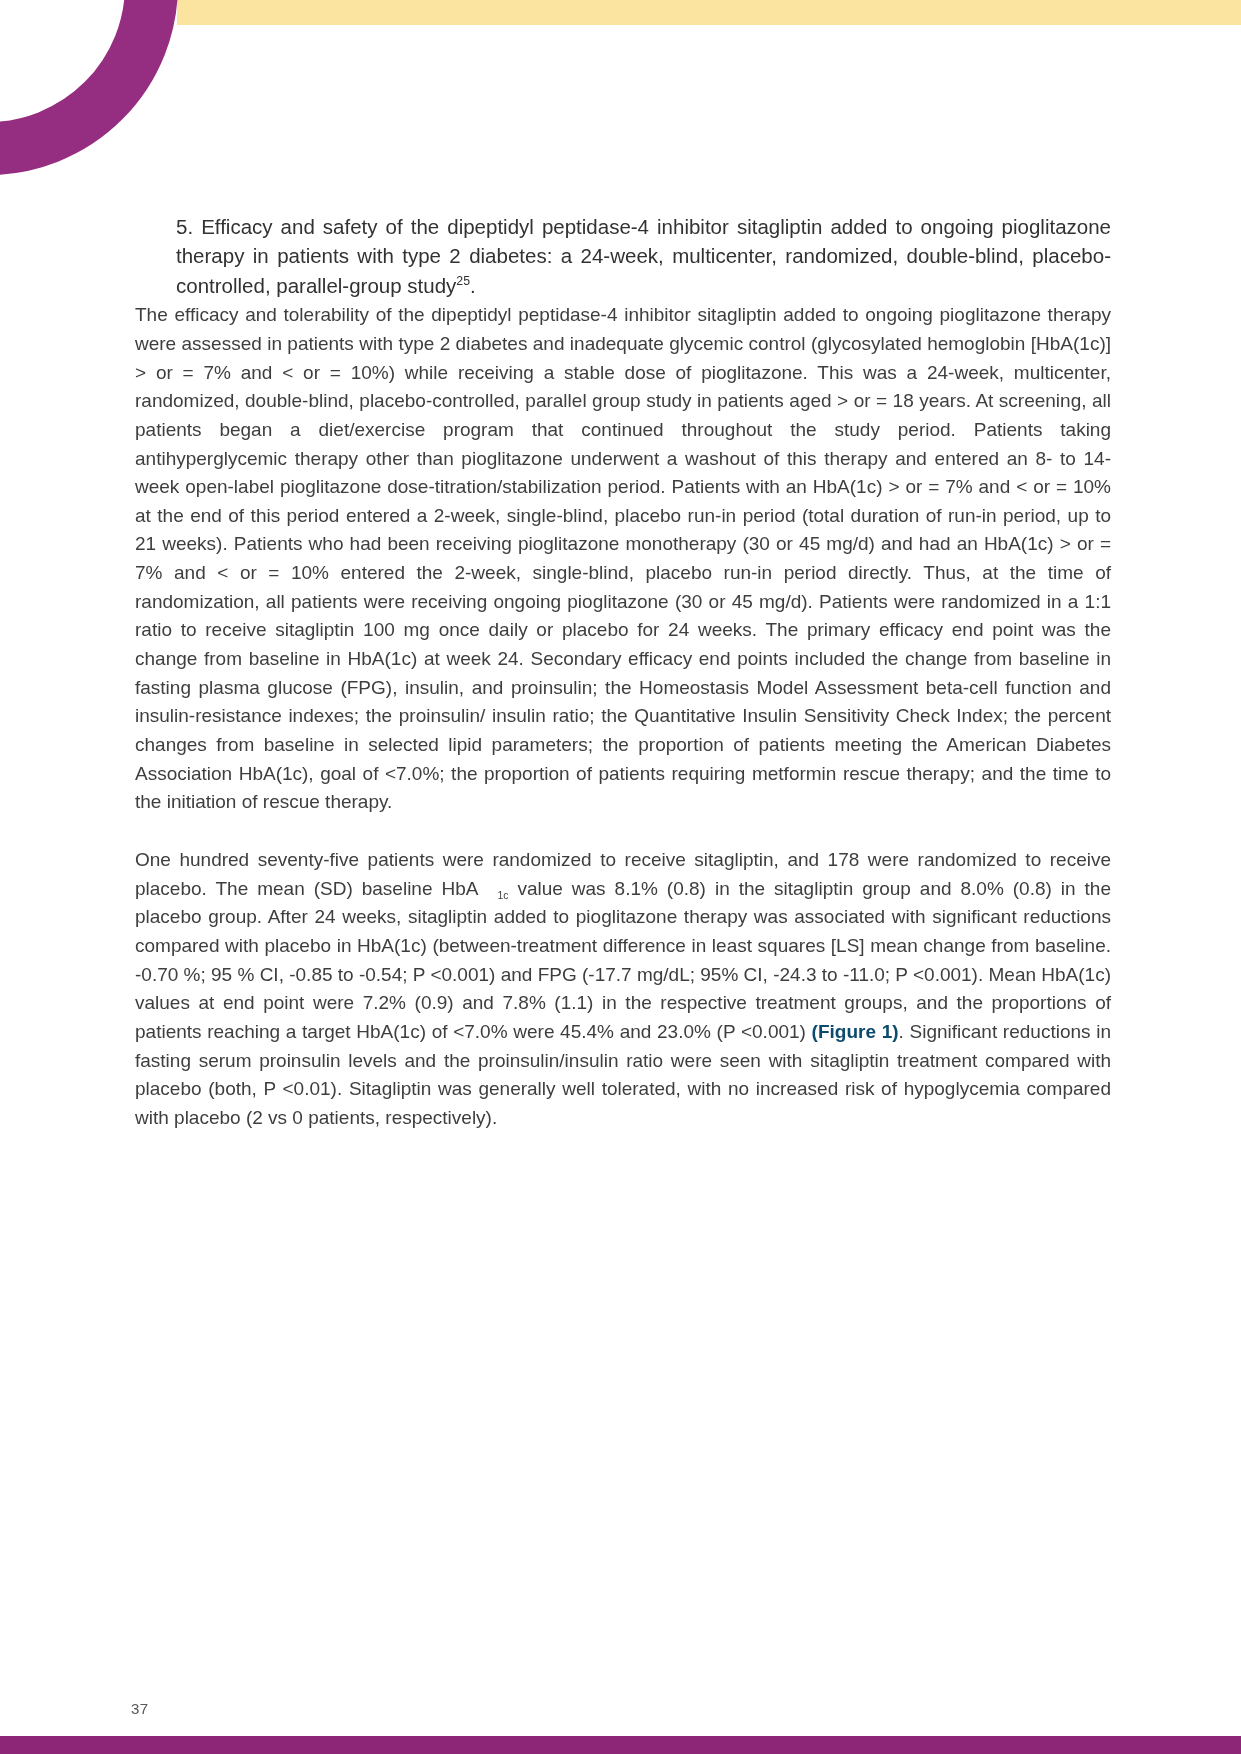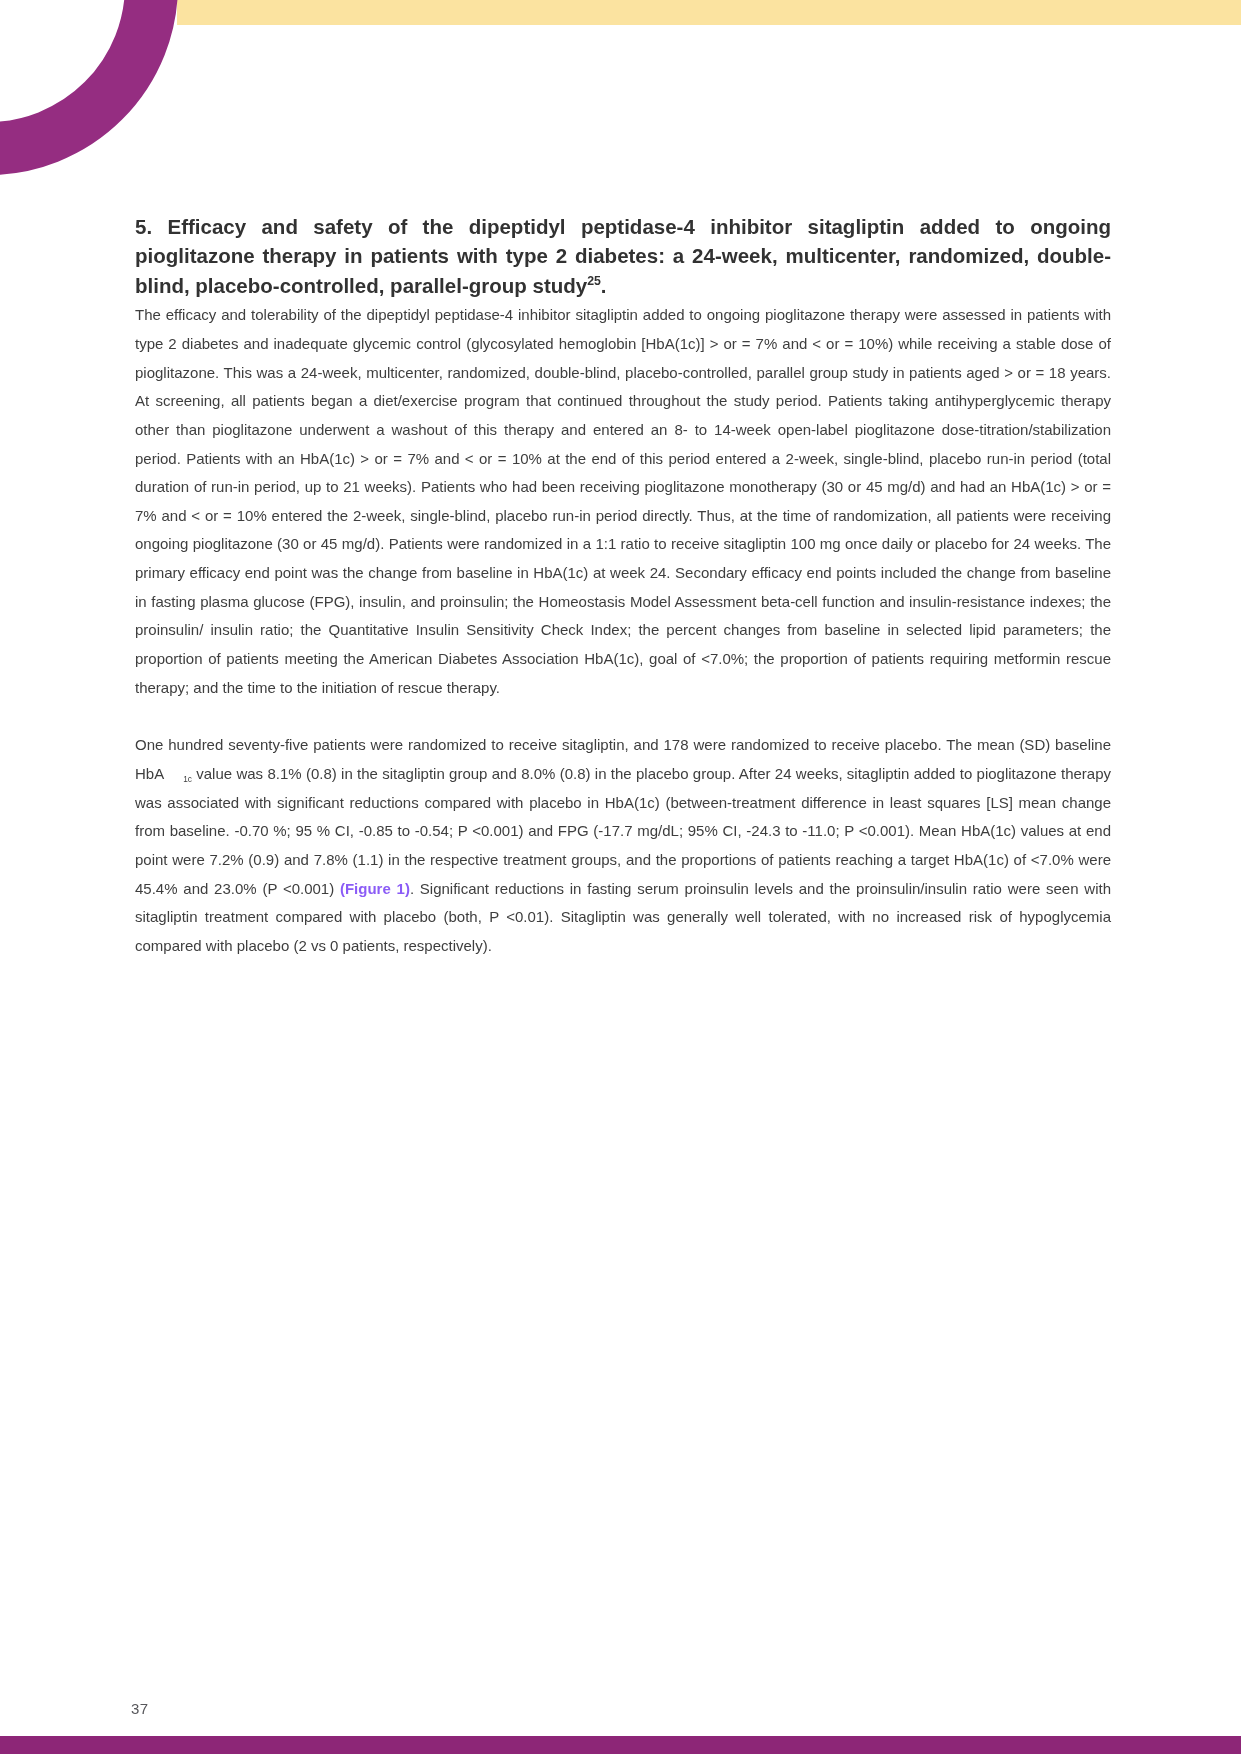--- a/index.html
+++ b/index.html
@@ -44,38 +44,39 @@
   }
   .content {
     position: absolute;
     left: 135px;
     top: 212px;
     width: 976px;
   }
   .heading {
     font-size: 20.5px;
     line-height: 29.4px;
-    font-weight: bold;
+    font-weight: normal;
     color: #323232;
     text-align: justify;
     margin-bottom: 1px;
+    margin-left: 41px;
   }
   .heading sup {
     font-size: 0.6em;
     vertical-align: super;
     line-height: 0;
   }
   .body-par {
-    font-size: 15px;
+    font-size: 19px;
     line-height: 28.65px;
     color: var(--text, #3E3E3E);
     text-align: justify;
   }
   .body-par + .body-par { margin-top: 29px; }
-  .body-par b { font-weight: bold; color: #8b5cf6; }
+  .body-par b { font-weight: bold; color: #0c4a6e; }
   .body-par sub {
     font-size: 0.55em;
     line-height: 0;
     vertical-align: baseline;
     position: relative;
     top: 0.38em;
     margin-left: 19px;
   }
   .footer {
     position: absolute;

